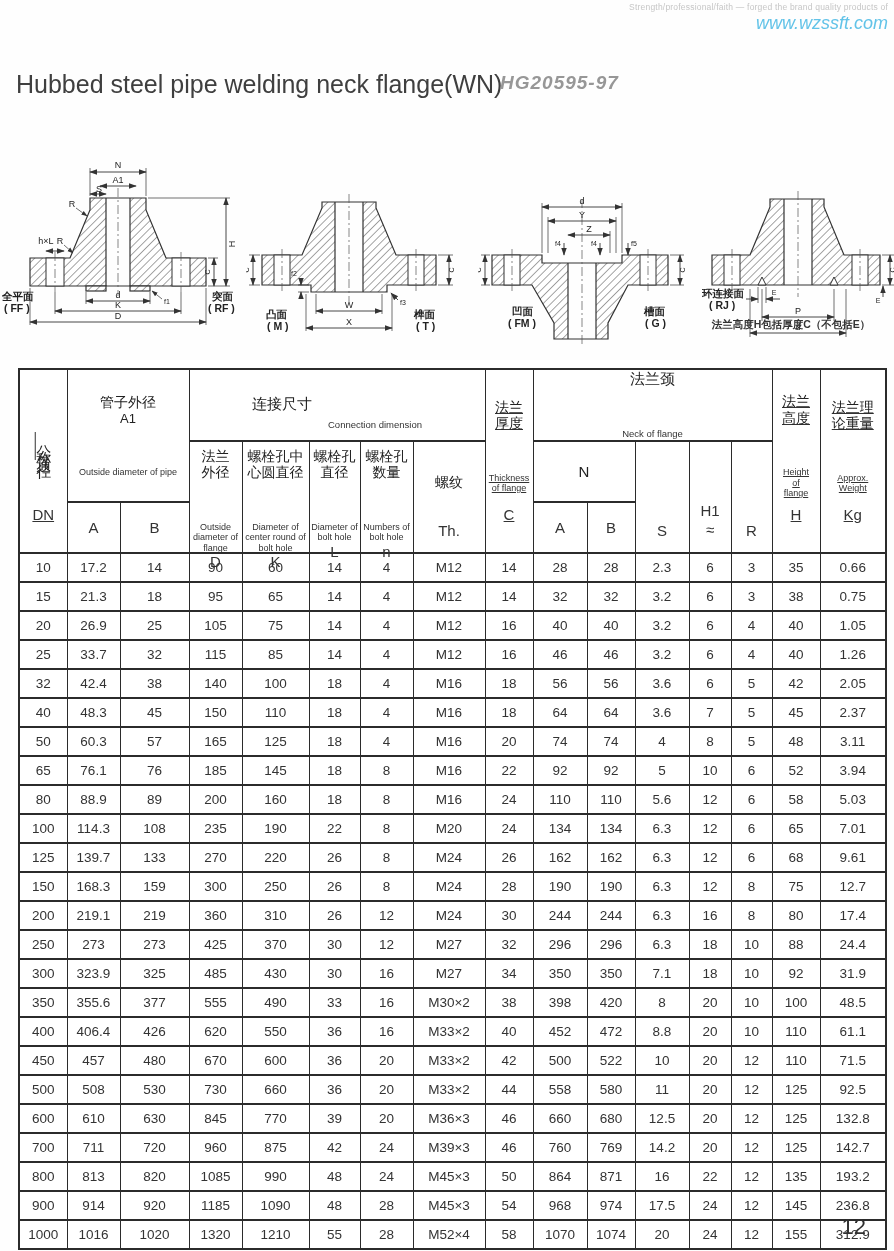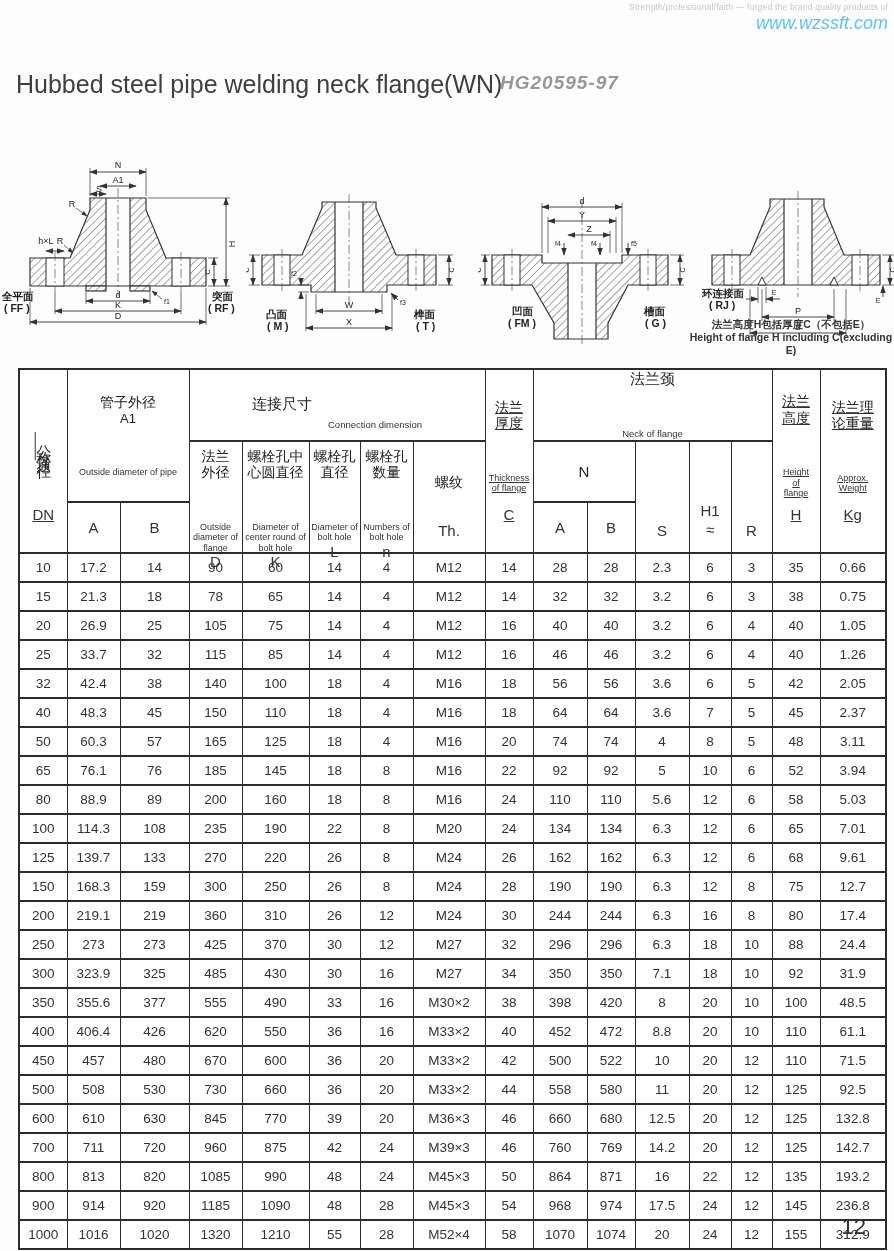--- a/index.html
+++ b/index.html
@@ -272,21 +272,20 @@
       <line class="dim" x1="181" y1="120" x2="181" y2="109" marker-end="url(#arr)"></line>
       <text class="sm" x="176" y="126">E</text>
 
       <text class="fc" x="0" y="120">环连接面</text>
       <text class="fc" x="7" y="132">( RJ )</text>
     </svg>
   </div>
 
   <div class="note">
     <div class="cnl">法兰高度H包括厚度C（不包括E）</div>
-    <div class="enl">Height of flange H including C(excluding E)</div>
   </div>
 
   <table class="spec">
     <colgroup>
       <col style="width:48px">
         <col style="width:53px">
         <col style="width:69px">
         <col style="width:53px">
       <col style="width:67px">
         <col style="width:51px">
@@ -456,21 +455,21 @@
           <td>2.3</td>
           <td>6</td>
           <td>3</td>
           <td>35</td>
           <td>0.66</td>
         </tr>
         <tr>
           <td>15</td>
           <td>21.3</td>
           <td>18</td>
-          <td>78</td>
+          <td>95</td>
           <td>65</td>
           <td>14</td>
           <td>4</td>
           <td>M12</td>
           <td>14</td>
           <td>32</td>
           <td>32</td>
           <td>3.2</td>
           <td>6</td>
           <td>3</td>

